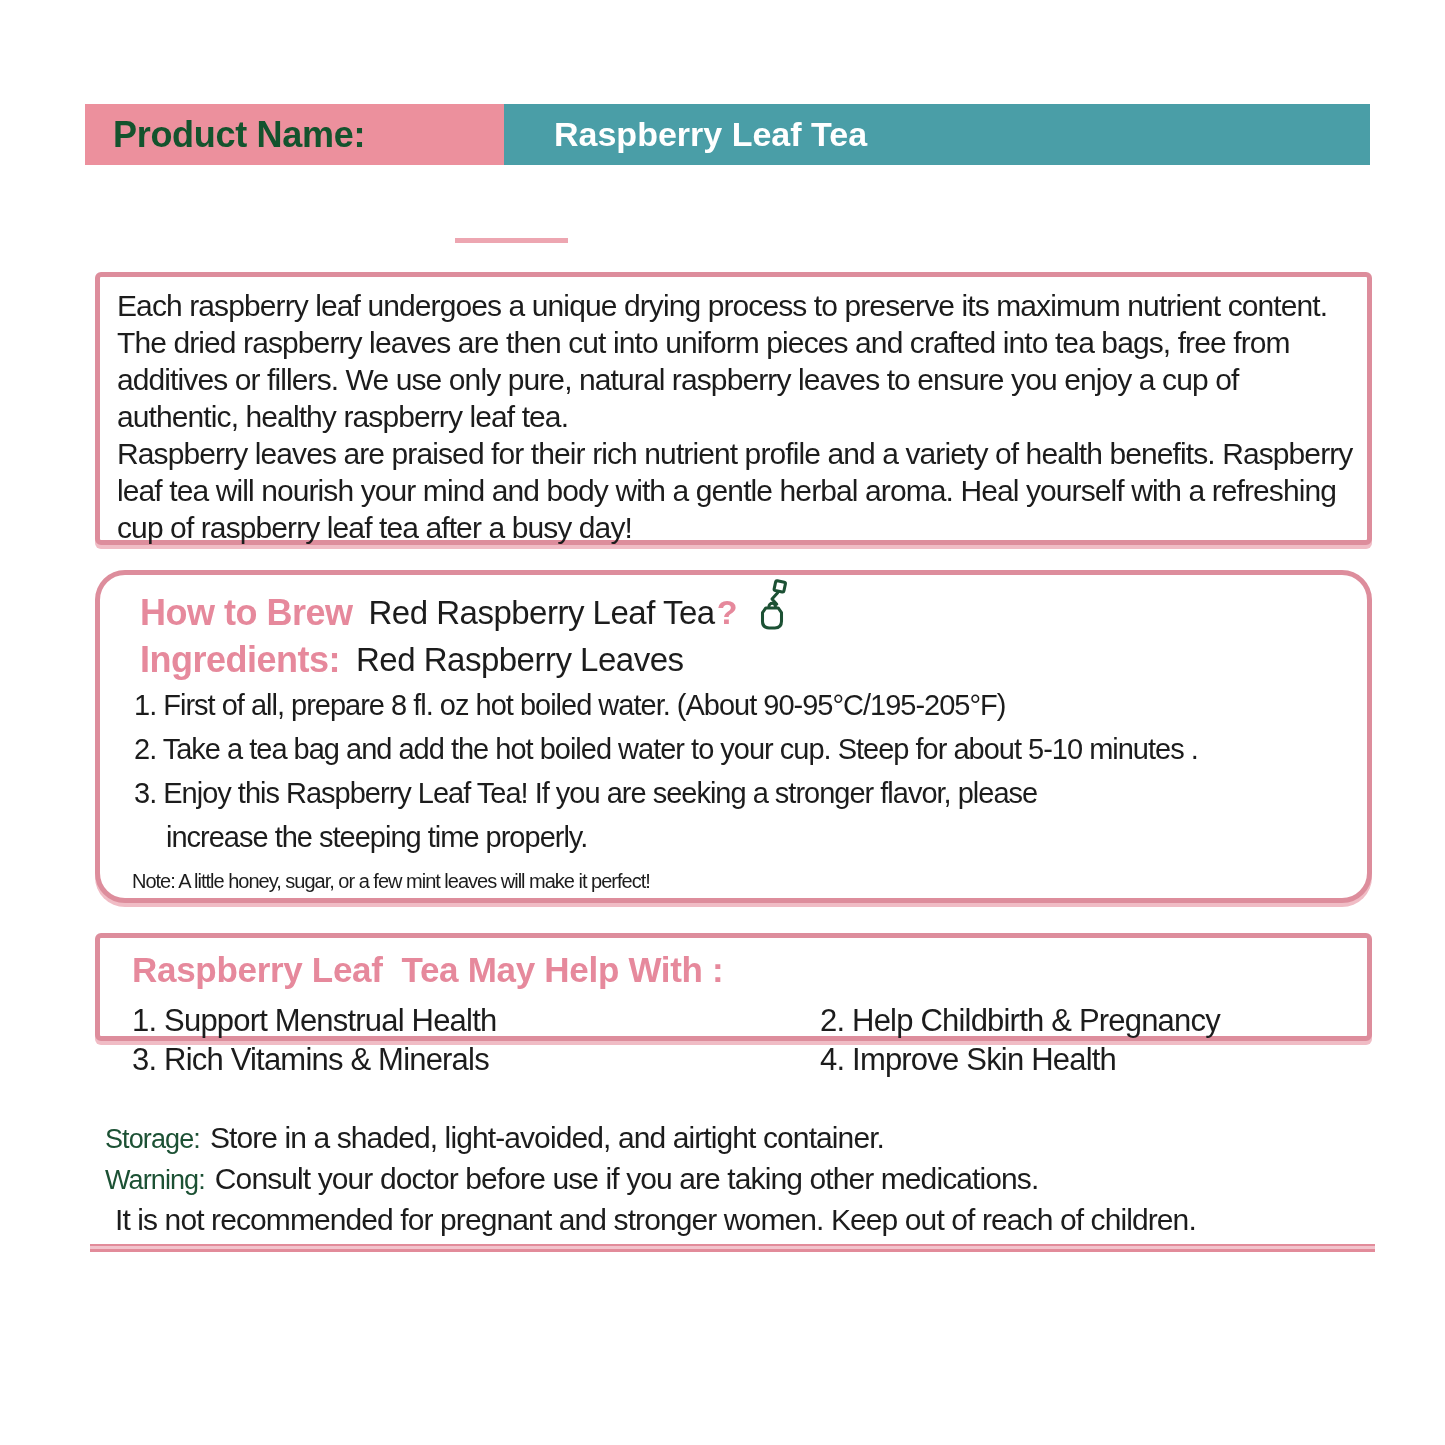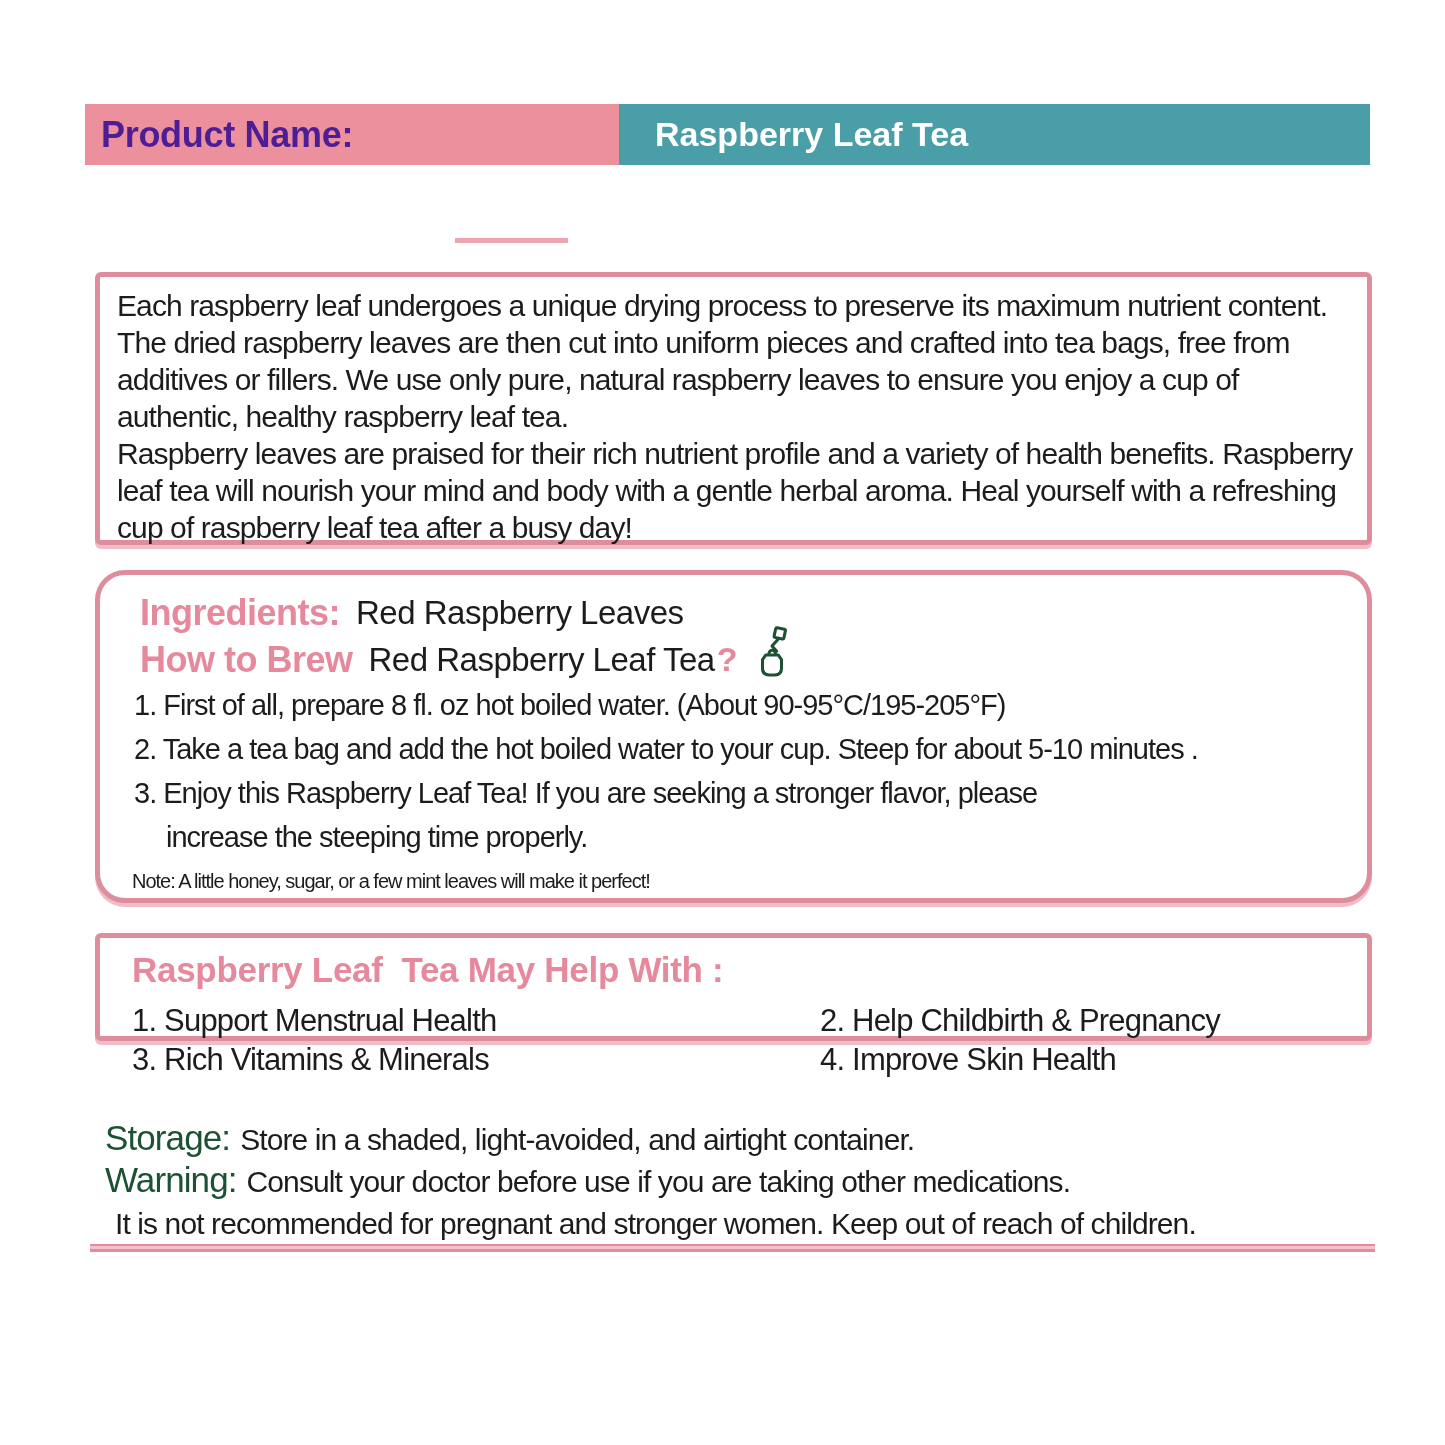--- a/index.html
+++ b/index.html
@@ -6,27 +6,27 @@
   .canvas {
     position:relative; width:1445px; height:1445px; background:#ffffff;
     font-family:"Liberation Sans", sans-serif; color:#1c1c1c; overflow:hidden;
   }
 
   
   .hdr-row { position:absolute; left:85px; width:1285px; display:flex; }
   .row1 { top:104px; height:61px; }
   .row2 { top:181px; height:58px; }
   .hdr-label {
-    width:534px; background:#ec909d; color:#4c1d95; font-size:36px; font-weight:700;
-    display:flex; align-items:center; padding-left:16px; box-sizing:border-box;
+    width:419px; background:#ec909d; color:#14532d; font-size:36px; font-weight:700;
+    display:flex; align-items:center; padding-left:28px; box-sizing:border-box;
     letter-spacing:-0.3px;
   }
   .hdr-value {
     flex:1; background:#4a9ea7; color:#ffffff; font-size:34px; font-weight:700;
-    display:flex; align-items:center; padding-left:36px; box-sizing:border-box;
+    display:flex; align-items:center; padding-left:50px; box-sizing:border-box;
   }
   .pink-tab { position:absolute; top:238px; left:455px; width:113px; height:5px; background:#eda6b1; }
 
   
   .box {
     position:absolute; left:95px; width:1277px; background:#ffffff;
     border:5px solid #dd8d9c; border-radius:6px; box-sizing:border-box;
     box-shadow:0 4px 0 #f0bcc5;
   }
   .desc-box { top:272px; height:273px; padding:10px 14px 0 17px; }
@@ -45,21 +45,21 @@
   .help-box { top:933px; height:108px; padding:10px 0 16px 32px; }
   .help-title { color:#e6899c; font-weight:700; font-size:35px; line-height:43px; white-space:pre-wrap; letter-spacing:-0.3px; }
   .help-grid {
     display:grid; grid-template-columns:688px 1fr; margin-top:10px;
     font-size:31px; line-height:39px; letter-spacing:-0.8px;
   }
 
   
   .storage { position:absolute; top:1118px; left:105px; width:1290px; font-size:30px; line-height:40px; letter-spacing:-0.9px; }
   .srow { white-space:nowrap; }
-  .green-label { color:#1c5134; font-size:35px; margin-right:10px; }
+  .green-label { color:#1c5134; font-size:27px; margin-right:10px; }
 
   .divider {
     position:absolute; top:1244px; left:90px; width:1285px; height:8px;
     background:linear-gradient(to bottom, #e28b9a 0px, #e28b9a 2px, #f2c3cc 2px, #f2c3cc 5px, #e28b9a 5px, #e28b9a 8px);
   }
 </style>
 </head>
 <body>
 
 <div class="canvas">
@@ -75,35 +75,35 @@
 
   <div class="pink-tab"></div>
 
   <div class="box desc-box">
     <p>Each raspberry leaf undergoes a unique drying process to preserve its maximum nutrient content. The dried raspberry leaves are then cut into uniform pieces and crafted into tea bags, free from additives or fillers. We use only pure, natural raspberry leaves to ensure you enjoy a cup of authentic, healthy raspberry leaf tea.</p>
     <p>Raspberry leaves are praised for their rich nutrient profile and a variety of health benefits. Raspberry leaf tea will nourish your mind and body with a gentle herbal aroma. Heal yourself with a refreshing cup of raspberry leaf tea after a busy day!</p>
   </div>
 
   <div class="box brew-box">
     <div class="h-line">
-      <span class="pink-h">Ingredients:</span>
-      <span class="black-h">Red Raspberry Leaves</span>
-    </div>
-    <div class="h-line">
       <span class="pink-h">How to Brew</span>
       <span class="black-h">Red Raspberry Leaf Tea</span>
       <span class="q-mark">?</span>
       <svg class="bag-icon" width="38" height="60" viewBox="0 0 40 60">
         <g fill="none" stroke="#1c5134" stroke-width="3.2" stroke-linejoin="round" stroke-linecap="round">
           <rect x="23" y="3" width="10.5" height="10.5" rx="1.5" transform="rotate(12 28 8)"></rect>
           <polyline points="26,15 20,21.5 25,27"></polyline>
           <path d="M16.8,29.5 a3.4,3.4 0 0 1 6.8,0"></path>
           <path d="M13.5,31 L26.5,31 L30,36 L30,45 Q30,52 23,52 L17,52 Q10,52 10,45 L10,36 Z" fill="#ffffff"></path>
         </g>
       </svg>
+    </div>
+    <div class="h-line">
+      <span class="pink-h">Ingredients:</span>
+      <span class="black-h">Red Raspberry Leaves</span>
     </div>
     <div class="step">1. First of all, prepare 8 fl. oz hot boiled water. (About 90-95°C/195-205°F)</div>
     <div class="step">2. Take a tea bag and add the hot boiled water to your cup. Steep for about 5-10 minutes .</div>
     <div class="step">3. Enjoy this Raspberry Leaf Tea! If you are seeking a stronger flavor, please</div>
     <div class="step cont">increase the steeping time properly.</div>
     <div class="note">Note: A little honey, sugar, or a few mint leaves will make it perfect!</div>
   </div>
 
   <div class="box help-box">
     <div class="help-title">Raspberry Leaf  Tea May Help With :</div>

